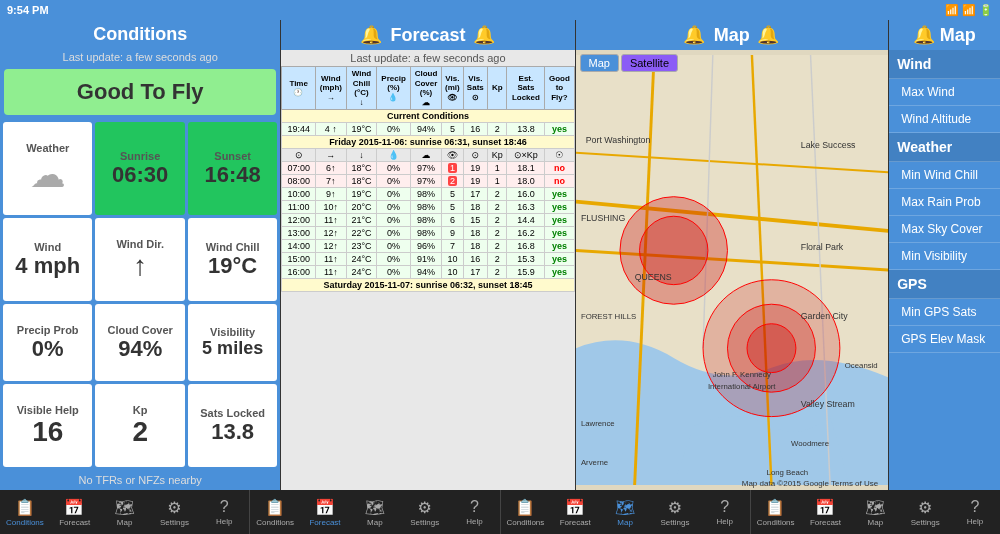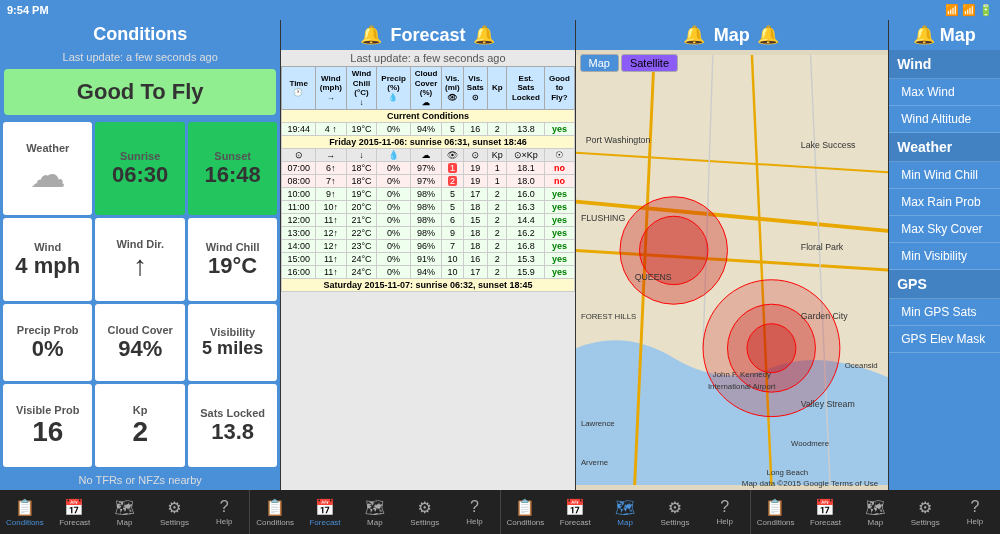--- a/index.html
+++ b/index.html
@@ -122,21 +122,21 @@
         <span class="cond-label">Cloud Cover</span>
         <span class="cond-value">94%</span>
       </div>
 
       <div class="cond-cell">
         <span class="cond-label">Visibility</span>
         <span class="cond-value" style="font-size:18px;">5 miles</span>
       </div>
 
       <div class="cond-cell">
-        <span class="cond-label">Visible Prob</span>
+        <span class="cond-label">Visible Help</span>
         <span class="cond-value large">16</span>
       </div>
 
       <div class="cond-cell">
         <span class="cond-label">Kp</span>
         <span class="cond-value large">2</span>
       </div>
 
       <div class="cond-cell">
         <span class="cond-label">Sats Locked</span>

